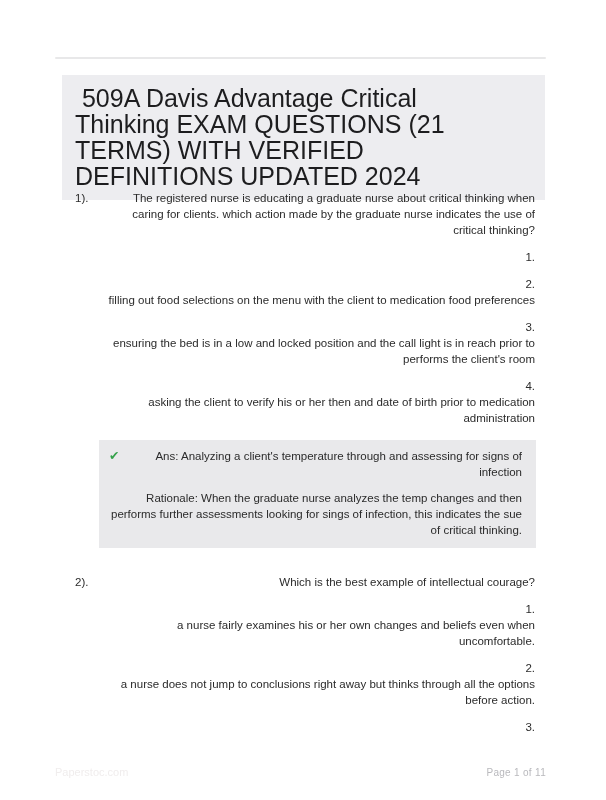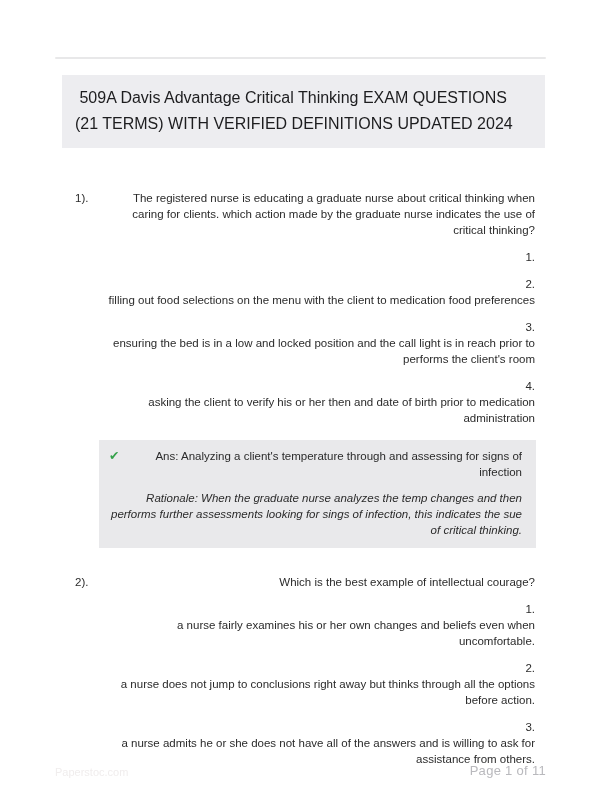--- a/index.html
+++ b/index.html
@@ -24,21 +24,21 @@
   .title-box {
     position: absolute;
     top: 75px;
     left: 62px;
     width: 483px;
     box-sizing: border-box;
     background: #ededf0;
     padding: 10px 24px 11px 13px;
   }
   .title-text {
-    font-size: 16px;
+    font-size: 25px;
     line-height: 26px;
     color: #1d1d1f;
     white-space: pre-wrap;
     max-width: 438px;
   }
   .content {
     position: absolute;
     top: 190px;
     left: 75px;
     width: 462px;
@@ -59,33 +59,33 @@
     background: #e9e9eb;
     padding: 8px 14px 10px 10px;
   }
   .ans-line { display: flex; align-items: baseline; }
   .check-icon {
     color: #34a14a;
     font-size: 12.5px;
     margin-right: 6px;
     flex: 0 0 auto;
   }
-  .rationale { margin-top: 10px; font-style: italic; }
+  .rationale { margin-top: 10px; }
   .footer-watermark {
     position: absolute;
     left: 55px;
     bottom: 22px;
     font-size: 11px;
     color: #f0eded;
   }
   .footer-page {
     position: absolute;
     right: 60px;
     bottom: 22px;
-    font-size: 13px;
+    font-size: 10px;
     color: #b9b9bd;
     letter-spacing: 0.3px;
   }
 </style>
 </head>
 <body>
 
 <div class="page">
 
   <div class="divider"></div>
@@ -135,21 +135,20 @@
         <div class="option first">
           <div>1.</div>
           <div>a nurse fairly examines his or her own changes and beliefs even when uncomfortable.</div>
         </div>
         <div class="option">
           <div>2.</div>
           <div>a nurse does not jump to conclusions right away but thinks through all the options before action.</div>
         </div>
         <div class="option">
           <div>3.</div>
-          <div>a nurse admits he or she does not have all of the answers and is willing to ask for assistance from others.</div>
         </div>
       </div>
     </div>
 
   </div>
 
   <div class="footer-watermark">Paperstoc.com</div>
   <div class="footer-page">Page 1 of 11</div>
 
 </div>

